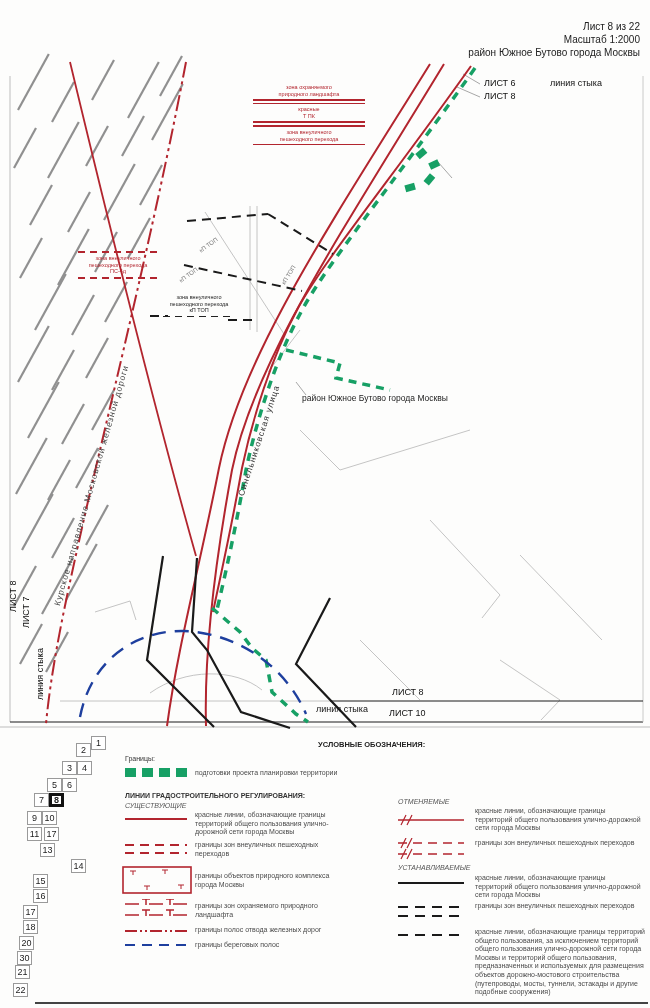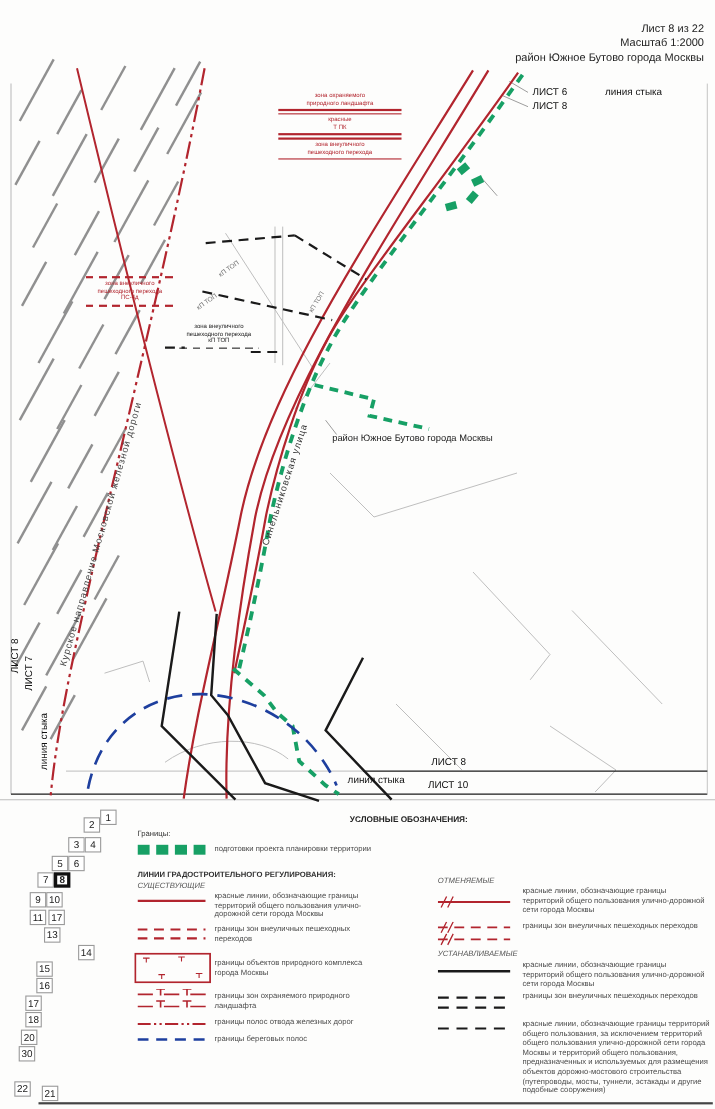--- a/index.html
+++ b/index.html
@@ -227,21 +227,21 @@
     <div class="cell" style="left: 27px; top: 827px;">11</div>
     <div class="cell" style="left: 44px; top: 827px;">17</div>
     <div class="cell" style="left: 40px; top: 843px;">13</div>
     <div class="cell" style="left: 36px; top: 859px; margin-left: 35px;">14</div>
     <div class="cell" style="left: 33px; top: 874px;">15</div>
     <div class="cell" style="left: 33px; top: 889px;">16</div>
     <div class="cell" style="left: 23px; top: 905px;">17</div>
     <div class="cell" style="left: 23px; top: 920px;">18</div>
     <div class="cell" style="left: 19px; top: 936px;">20</div>
     <div class="cell" style="left: 17px; top: 951px;">30</div>
-    <div class="cell" style="left: 15px; top: 987px; margin-left: 23px;">21</div>
+    <div class="cell" style="left: 15px; top: 965px;">21</div>
     <div class="cell" style="left: 13px; top: 983px;">22</div>
   </div>
 
 <div class="abs legend-title">УСЛОВНЫЕ ОБОЗНАЧЕНИЯ:</div>
 
 <div class="lrow lg-h" style="left:125px;top:755px;font-weight:normal;">Границы:</div>
 <svg class="lrow" style="left:125px;top:767px;" width="62" height="12">
   <g fill="#17a065">
       <rect x="0" y="1" width="11" height="9"></rect>
       <rect x="17" y="1" width="11" height="9"></rect>

